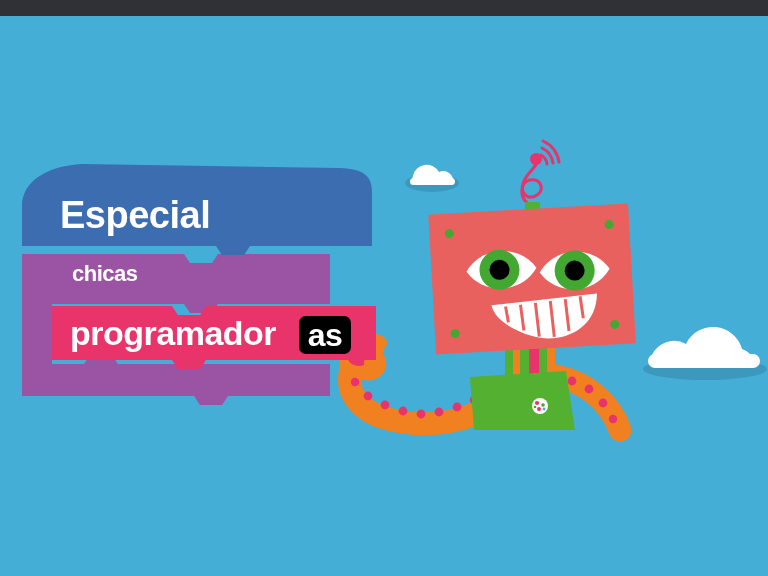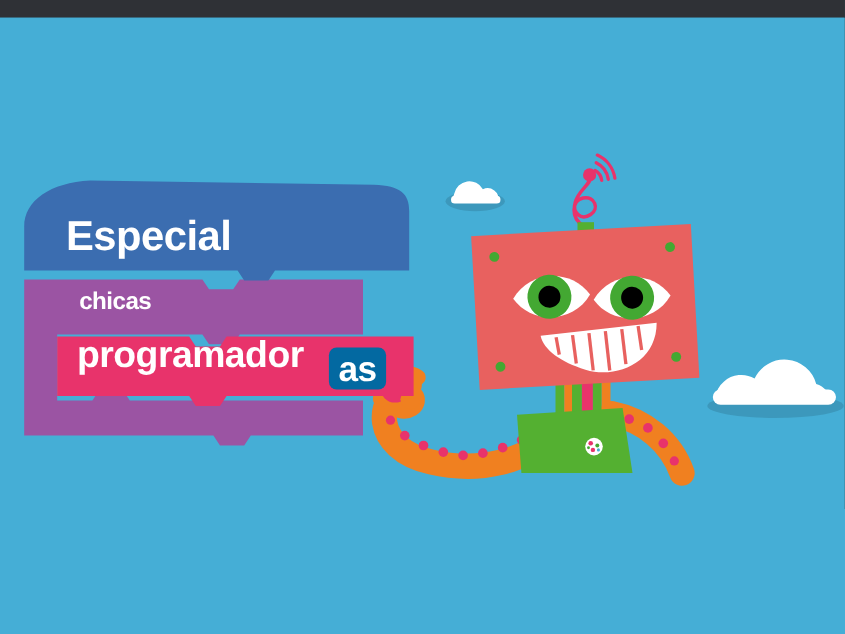--- a/index.html
+++ b/index.html
@@ -28,28 +28,28 @@
   }
   #txt-especial {
     left: 60px; top: 178px;
     font-size: 38px;
   }
   #txt-chicas {
     left: 72px; top: 245px;
     font-size: 22px;
   }
   #txt-programador {
-    left: 70px; top: 288px;
+    left: 70px; top: 298px;
     font-size: 34px;
   }
   #badge-as {
     position: absolute;
     left: 299px; top: 300px;
     width: 52px; height: 38px;
-    background: #0369a1;
+    background: #000000;
     border-radius: 7px;
     color: #ffffff;
     font-weight: bold;
     font-size: 32px;
     line-height: 38px;
     text-align: center;
     letter-spacing: -0.5px;
   }
 </style>
 </head>

